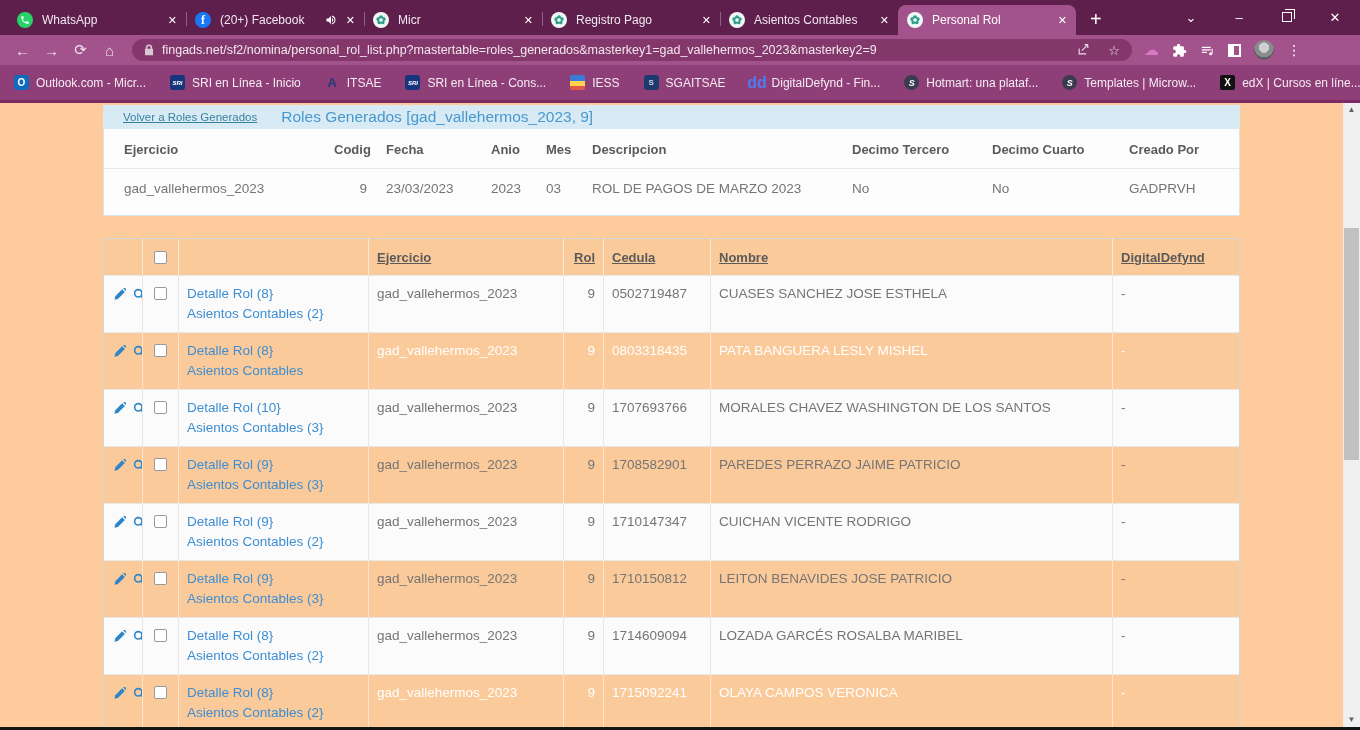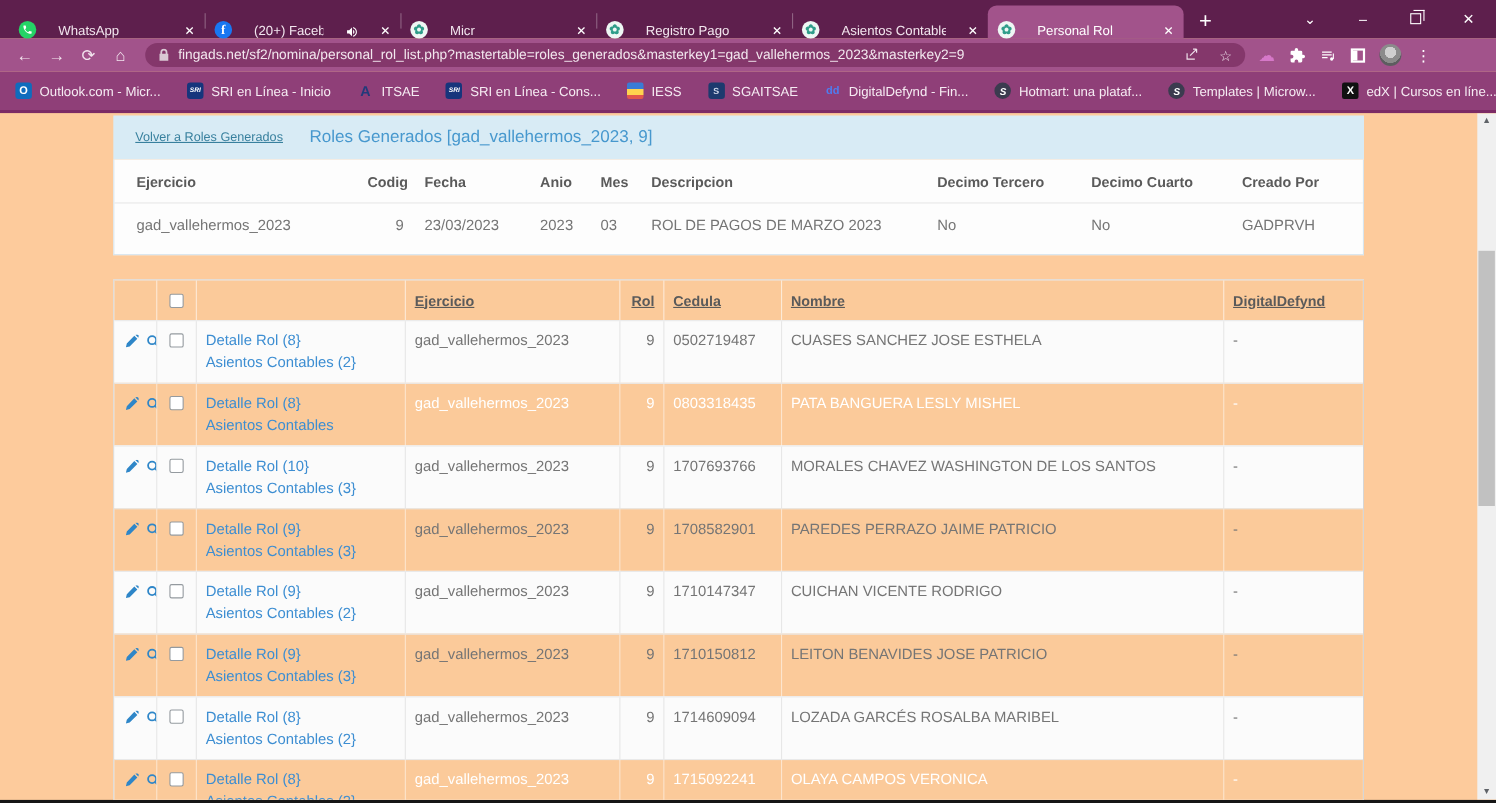--- a/index.html
+++ b/index.html
@@ -6,21 +6,21 @@
   html,body { margin:0; padding:0; }
   body {
     width:1360px; height:730px; overflow:hidden;
     font-family:"Liberation Sans", sans-serif;
     background:#fdcb9c; position:relative;
   }
   
   .titlebar { height:35px; background:#5e1f4d; display:flex; align-items:flex-end; }
   .tabs { display:flex; align-items:flex-end; padding-left:8px; }
   .tab {
-    width:178px; height:30px; display:flex; align-items:flex-end; gap:20px;
+    width:178px; height:30px; display:flex; align-items:center; gap:9px;
     padding:0 9px; color:#f3e7ef; font-size:12px; position:relative; cursor:default;
   }
   .tab:not(.active)+.tab:not(.active)::before {
     content:""; position:absolute; left:0; top:7px; bottom:9px; width:1px; background:rgba(255,255,255,.3);
   }
   .tab.active { background:#a2538b; border-radius:8px 8px 0 0; color:#fff; }
   .tab .ttl { flex:1; white-space:nowrap; overflow:hidden; }
   .tab .tclose { font-size:11px; color:#fff; }
   .favicon { width:16px; height:16px; border-radius:50%; flex:0 0 16px;
     display:flex; align-items:center; justify-content:center; font-weight:bold; }
@@ -54,28 +54,28 @@
   .bookmarksbar { height:35px; background:#8f3f78; display:flex; align-items:center;
     padding:0 14px; gap:24px; color:#f6ecf3; font-size:12px; }
   .bm { display:flex; align-items:center; gap:7px; white-space:nowrap; }
   .bmicon { width:15px; height:15px; border-radius:3px; display:flex; align-items:center;
     justify-content:center; font-weight:bold; flex:0 0 15px; }
   .bi-outlook { background:#0f6cbd; color:#fff; font-size:10px; }
   .bi-sri { background:#16357c; color:#fff; font-size:6px; font-style:italic; }
   .bi-itsae { background:transparent; color:#223a7a; font-size:13px; }
   .bi-iess { background:linear-gradient(180deg,#3a7bd5 0 40%,#ffd34e 40% 75%,#e2574c 75%); border-radius:2px; }
   .bi-sga { background:#1d3a6e; color:#cfd8ea; font-size:8px; }
-  .bi-dd { background:transparent; color:#4f7df0; font-size:10px; }
+  .bi-dd { background:transparent; color:#4f7df0; font-size:16px; }
   .bi-globe { background:#3b3b4f; border-radius:50%; color:#fff; font-size:9px; font-style:italic; }
   .bi-edx { background:#111; color:#fff; font-size:10px; border-radius:2px; }
   .accentstrip { height:3px; background:#7c2b65; }
   
   .page { position:relative; height:624px; background:#fdcb9c; overflow:hidden; }
   .content { position:absolute; left:103px; top:0; width:1137px; }
-  .band { margin-top:2px; height:40px; background:#d8ebf5; display:flex; align-items:center; padding-left:20px; }
+  .band { margin-top:2px; height:24px; background:#d8ebf5; display:flex; align-items:center; padding-left:20px; }
   .backlink { color:#38809e; font-size:11.5px; }
   .pagetitle { color:#4798ce; font-size:15.5px; margin-left:24px; }
   
   .master { background:#fdfdfd; border:1px solid #d7e5ee; border-top:none; height:87px; }
   .mrow { display:grid; grid-template-columns:222px 45px 100px 65px 48px 260px 140px 137px 118px; }
   .mhead { height:40px; padding-top:13px; border-bottom:1px solid #e8e8e8; font-weight:bold; color:#5a5a5a; font-size:13px; }
   .mdata { padding-top:12px; color:#757575; font-size:13.5px; }
   .mc { padding-left:8px; white-space:nowrap; overflow:hidden; }
   .mc-ej { padding-left:20px; }
   .mc-cod { text-align:right; padding-right:4px; }

